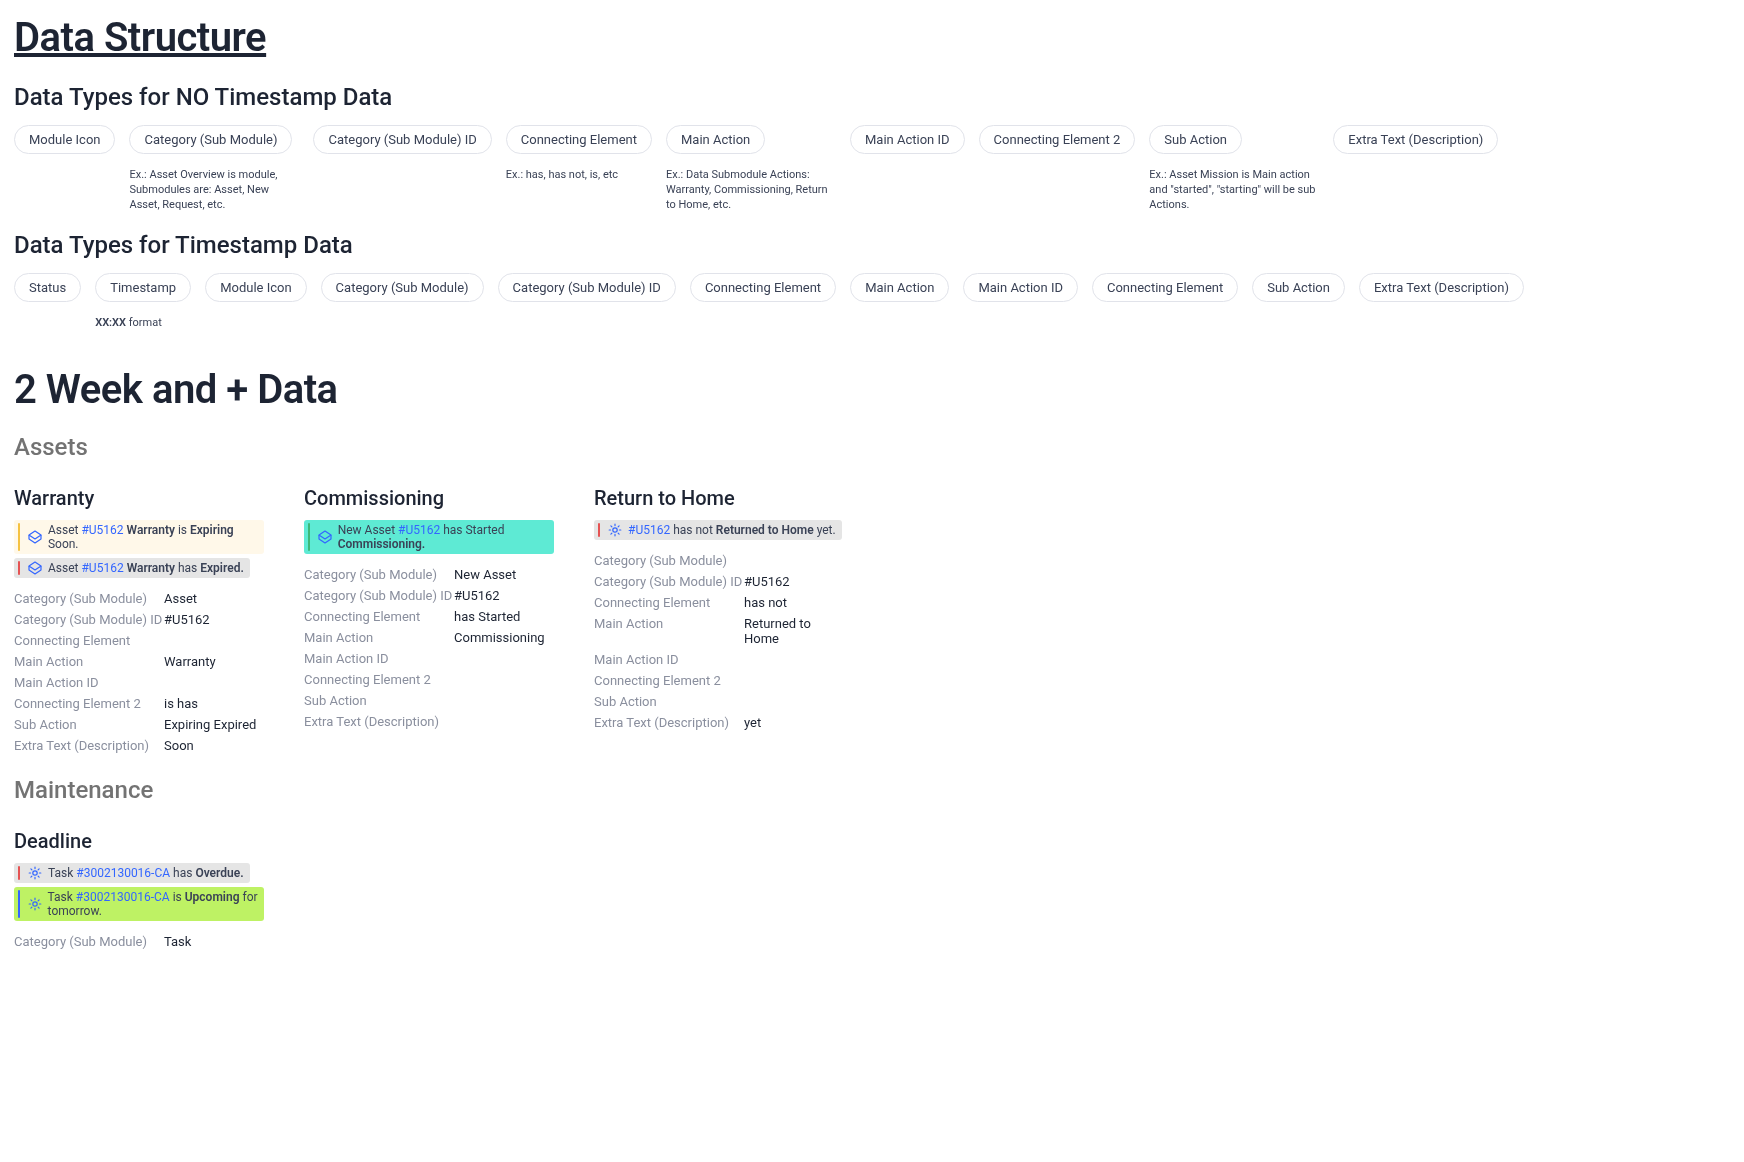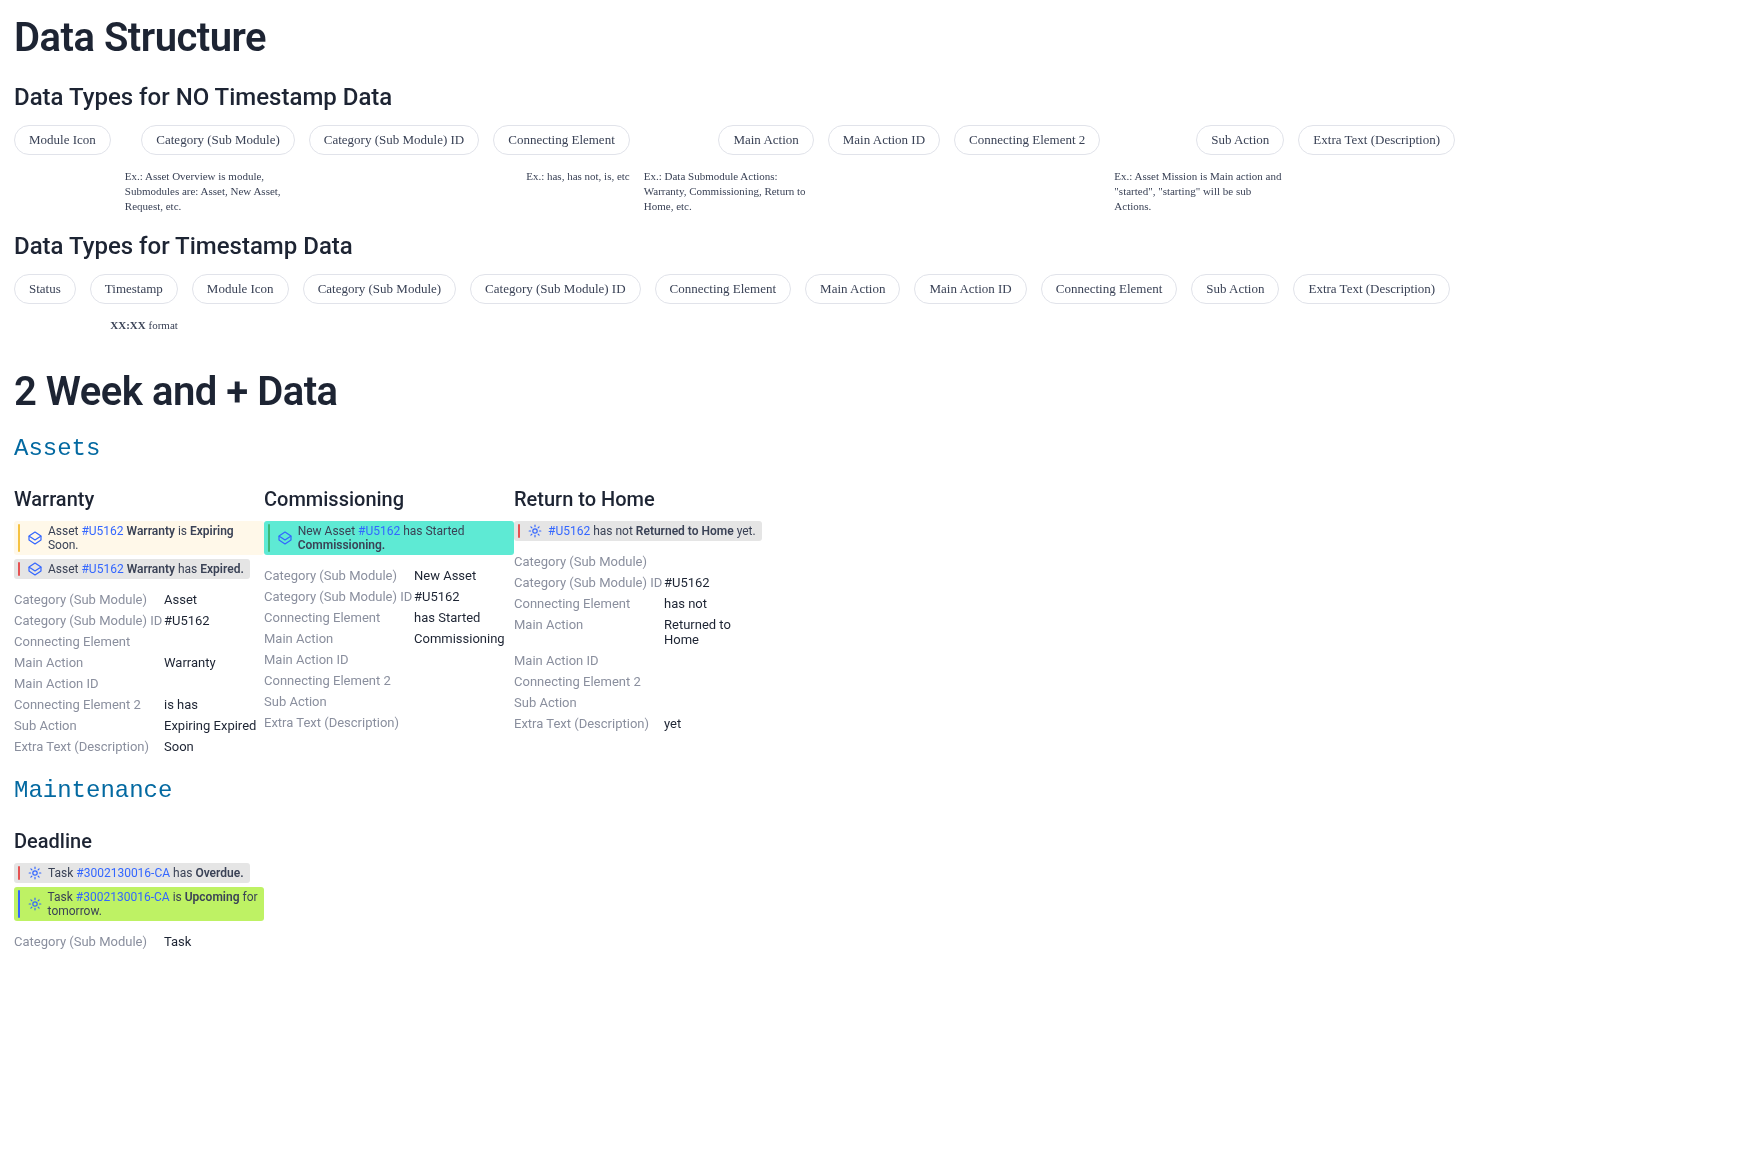--- a/index.html
+++ b/index.html
@@ -10,59 +10,58 @@
     color: #1d2433;
     background: #fff;
     width: 1744px;
   }
   h1.page-title {
     font-size: 40px;
     font-weight: 600;
     margin: 0 0 22px 0;
     letter-spacing: -0.5px;
     color: #1d2433;
+    text-decoration: underline;
   }
   h1.big-heading {
     font-size: 40px;
     font-weight: 600;
     margin: 36px 0 18px 0;
     letter-spacing: -0.5px;
     color: #1d2433;
   }
   h2.section-heading {
     font-size: 24px;
     font-weight: 500;
     margin: 18px 0 14px 0;
     color: #1d2433;
   }
   h2.sub-heading {
     font-size: 24px;
     font-weight: 500;
     margin: 20px 0 12px 0;
-    color: #0369a1;
-    font-family: Liberation Mono, monospace;
+    color: #737373;
   }
   h3.column-heading {
     font-size: 20px;
     font-weight: 500;
     margin: 0 0 10px 0;
     color: #1d2433;
   }
   
   .pill-row {
     display: flex;
     flex-wrap: nowrap;
     gap: 14px;
     margin-bottom: 6px;
   }
   .pill-col {
     display: flex;
     flex-direction: column;
-    align-items: flex-end;
-    font-family: Liberation Serif, serif;
+    align-items: flex-start;
   }
   .pill {
     display: inline-block;
     padding: 6px 14px;
     border: 1px solid #e1e3ea;
     border-radius: 18px;
     font-size: 13px;
     color: #3a4256;
     white-space: nowrap;
   }
@@ -70,20 +69,21 @@
     font-size: 11px;
     color: #3a4256;
     margin-top: 14px;
     max-width: 170px;
     line-height: 1.35;
   }
   .pill-desc .bold { font-weight: 600; }
   
   .asset-cols {
     display: flex;
+    gap: 40px;
     margin-top: 25px;
   }
   .asset-col {
     width: 250px;
     flex-shrink: 0;
   }
   
   .log-line {
     display: flex;
     align-items: center;

